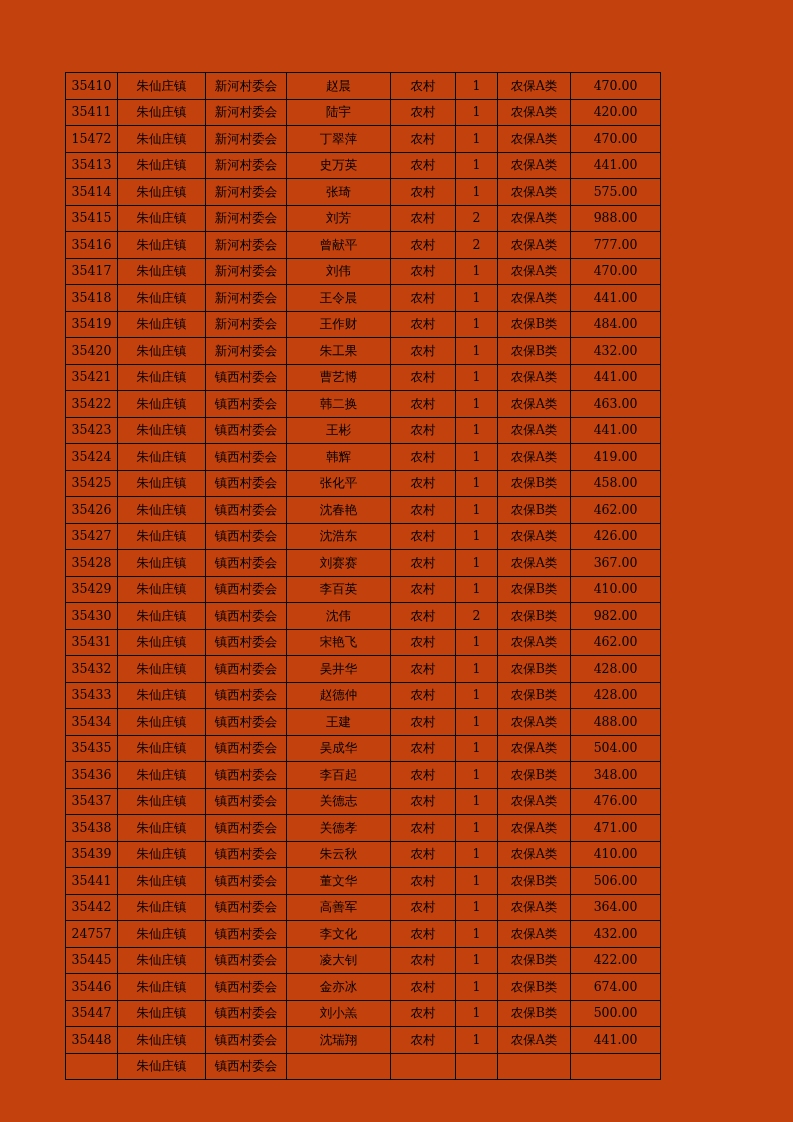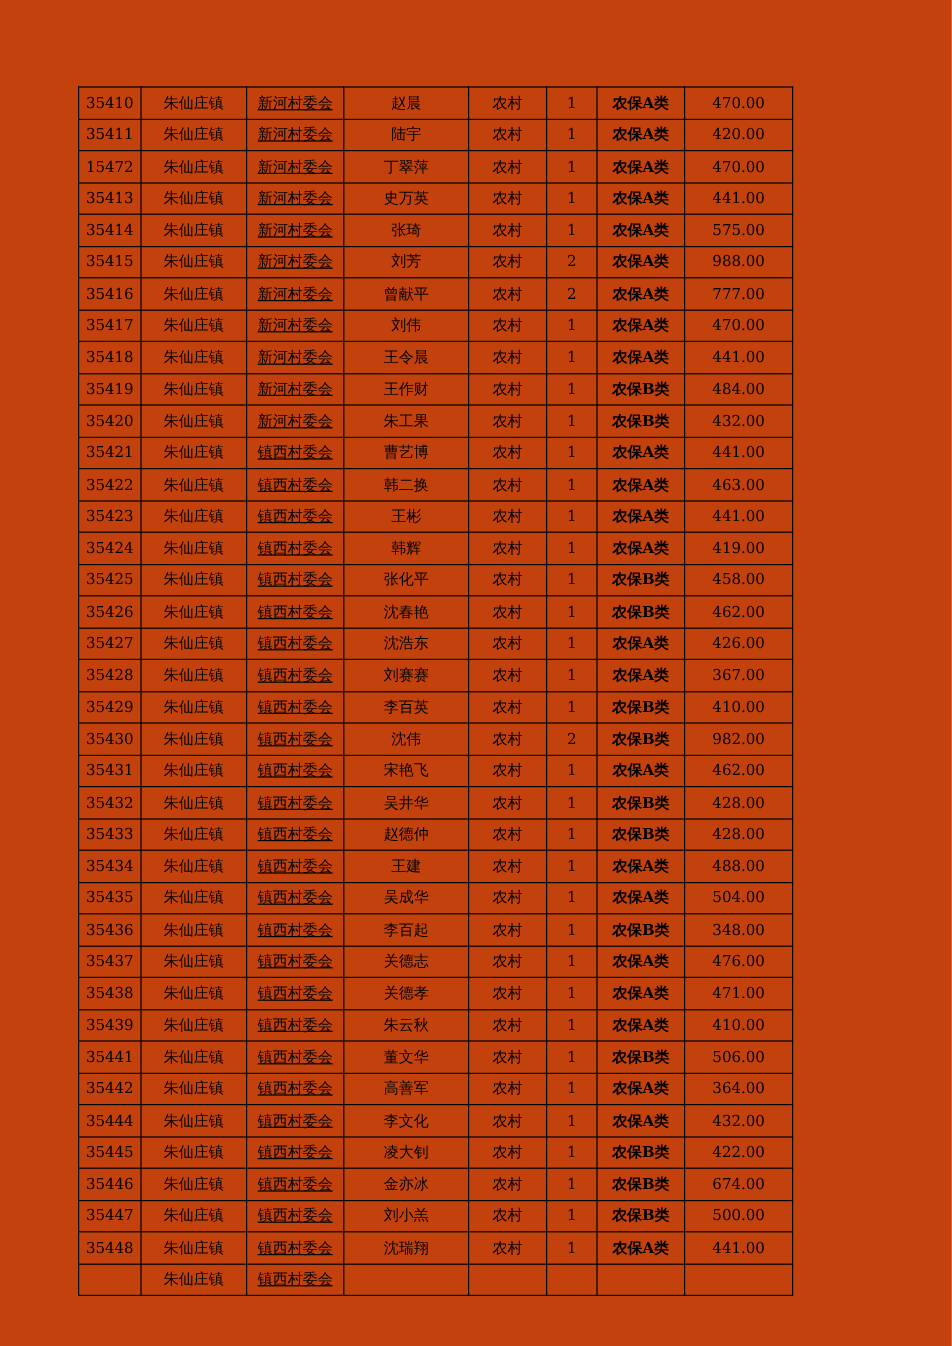--- a/index.html
+++ b/index.html
@@ -39,25 +39,25 @@
     font-size: 12.5px;
     line-height: 1;
     text-align: center;
     vertical-align: middle;
     white-space: nowrap;
     overflow: hidden;
     color: #000000;
   }
   .col-id       { width: 52px;  }
   .col-town     { width: 88px;  }
-  .col-village  { width: 81px; text-decoration: underline;  }
+  .col-village  { width: 81px;  }
   .col-name     { width: 104px; }
   .col-type     { width: 65px;  }
   .col-count    { width: 42px;  }
-  .col-category { width: 73px; font-weight: bold;  }
+  .col-category { width: 73px;  }
   .col-amount   { width: 90px;  }
 </style>
 </head>
 <body>
 
 <div class="page">
   <table class="payments">
     <colgroup>
       <col class="col-id">
       <col class="col-town">
@@ -383,21 +383,21 @@
           <td class="col-id">35442</td>
           <td class="col-town">朱仙庄镇</td>
           <td class="col-village">镇西村委会</td>
           <td class="col-name">高善军</td>
           <td class="col-type">农村</td>
           <td class="col-count">1</td>
           <td class="col-category">农保A类</td>
           <td class="col-amount">364.00</td>
         </tr>
         <tr>
-          <td class="col-id">35444</td>
+          <td class="col-id">24757</td>
           <td class="col-town">朱仙庄镇</td>
           <td class="col-village">镇西村委会</td>
           <td class="col-name">李文化</td>
           <td class="col-type">农村</td>
           <td class="col-count">1</td>
           <td class="col-category">农保A类</td>
           <td class="col-amount">432.00</td>
         </tr>
         <tr>
           <td class="col-id">35445</td>

